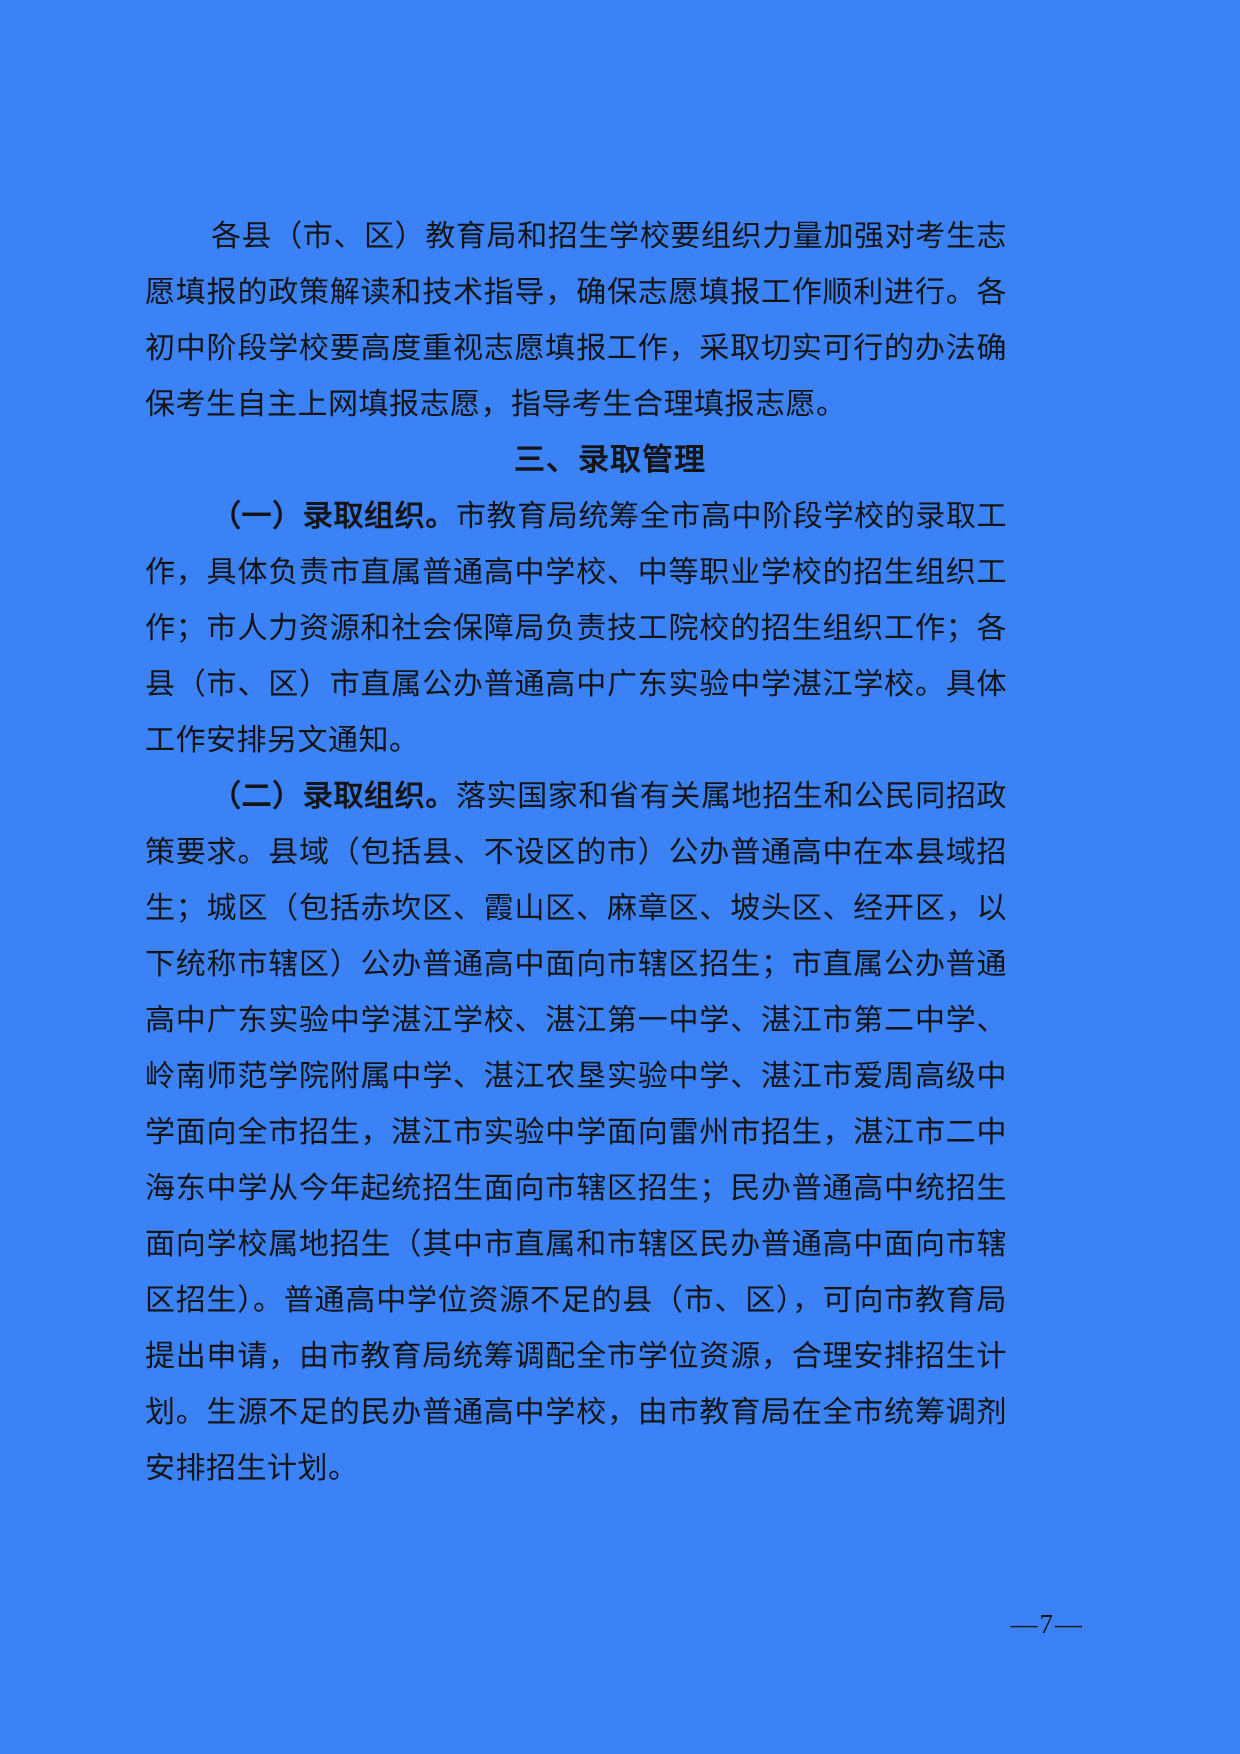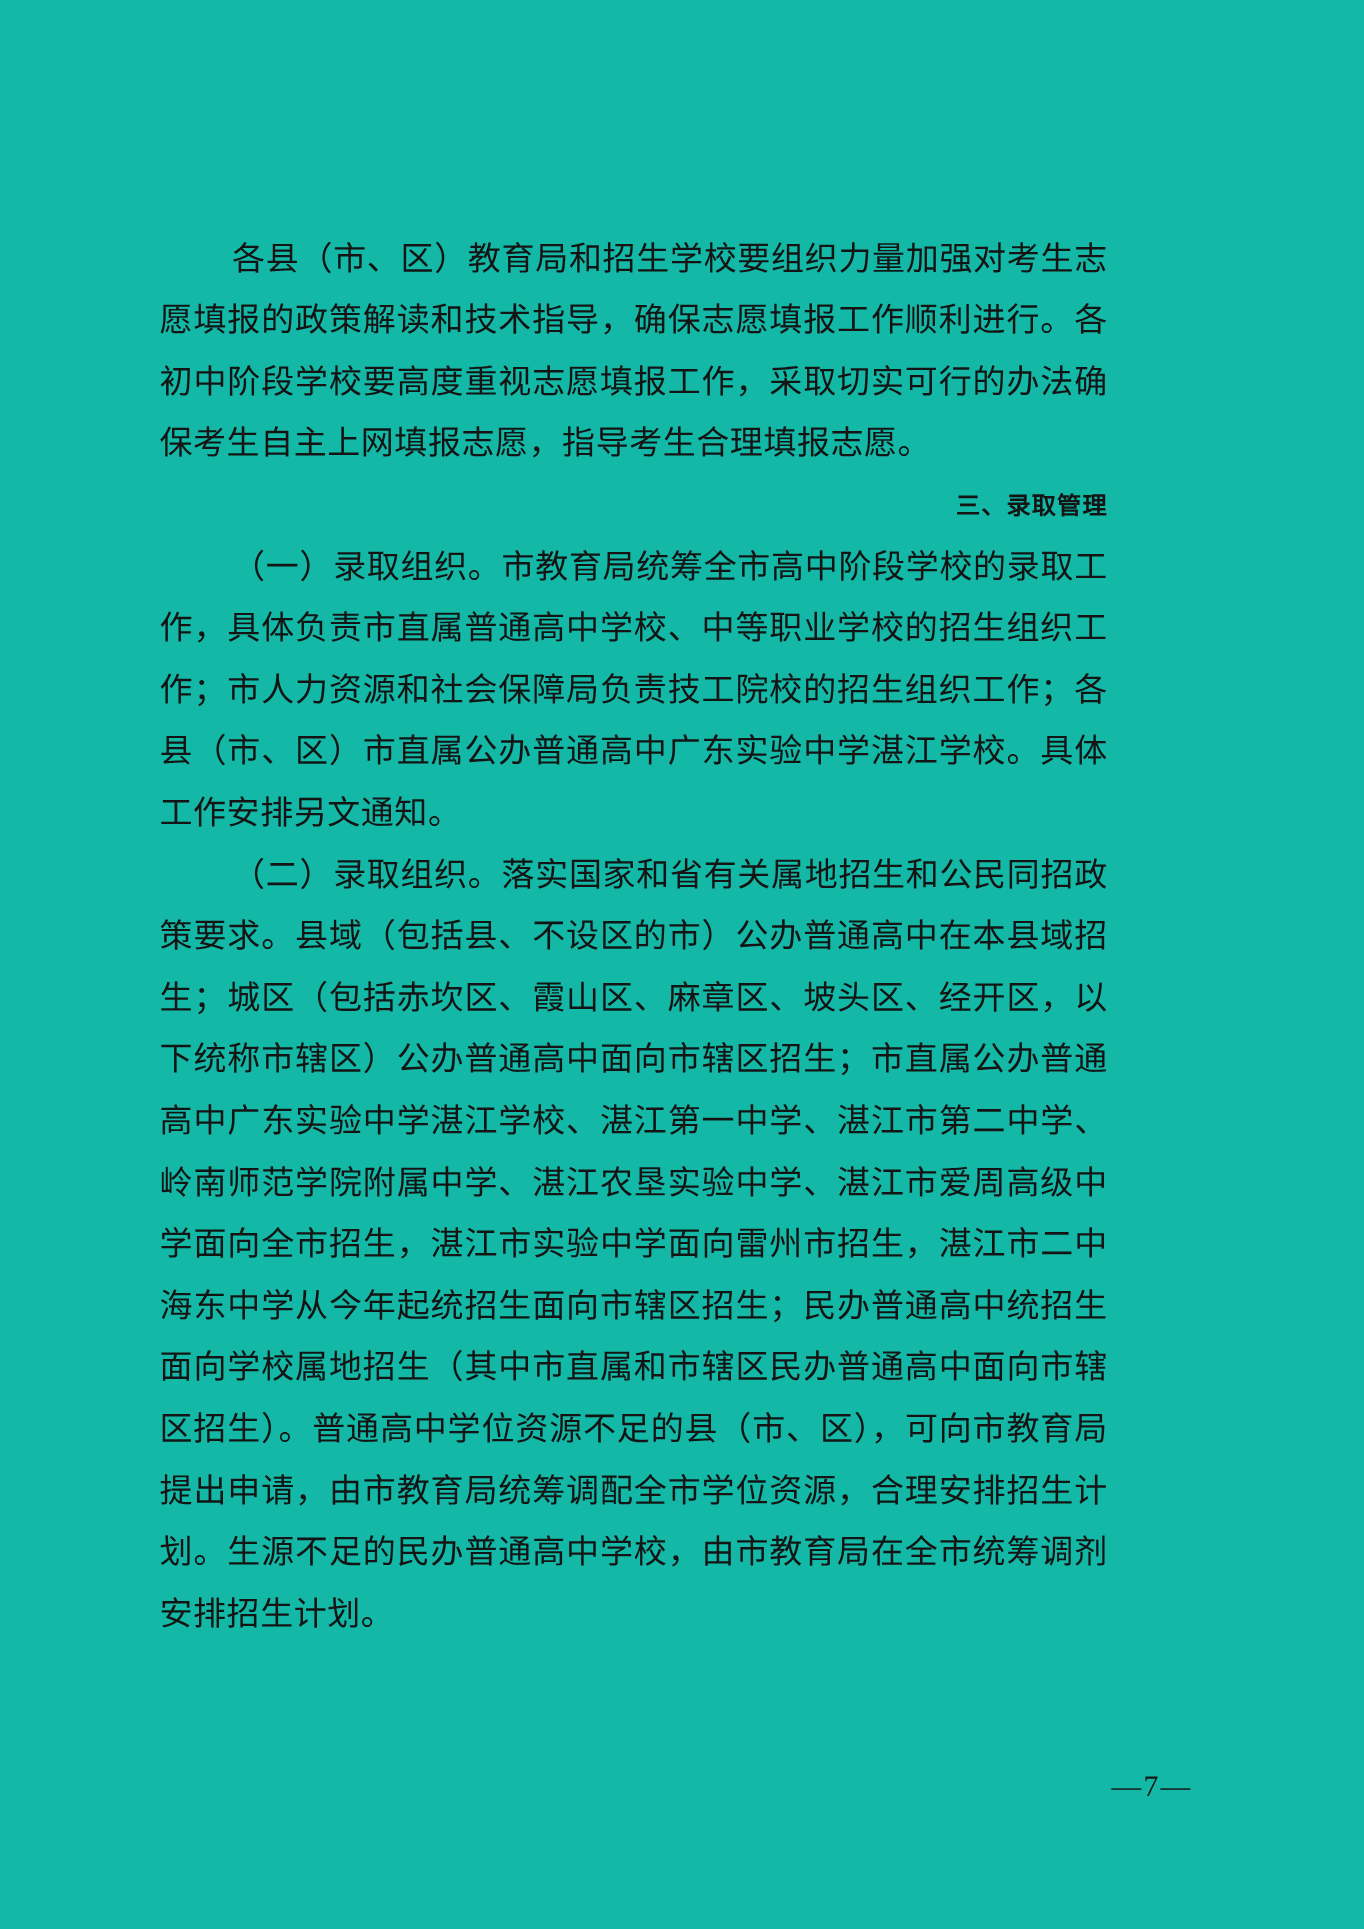--- a/index.html
+++ b/index.html
@@ -4,21 +4,21 @@
 <style>
   html, body {
     margin: 0;
     padding: 0;
     background: #ffffff;
   }
   .page {
     position: relative;
     width: 1240px;
     height: 1754px;
-    background: #14b8a6;
+    background: #3b82f6;
     overflow: hidden;
     color: #141414;
     font-family: "Liberation Serif", "DejaVu Serif", serif;
   }
   .text-block {
     position: absolute;
     left: 145px;
     top: 208px;
     width: 862px;
     font-size: 30px;
@@ -29,28 +29,28 @@
   }
   .text-block p {
     margin: 0;
     text-indent: 2.2em;
   }
   .section-heading {
     margin: 0;
     text-indent: 2.2em;
     font-family: "Liberation Sans", "DejaVu Sans", sans-serif;
     font-weight: 700;
-    font-size: 22px;
+    font-size: 31px;
     line-height: 56px;
     letter-spacing: 1px;
-    text-align: right;
+    text-align: center;
   }
   .item-lead {
     
-    font-weight: 400;
+    font-weight: 700;
   }
   .page-number {
     position: absolute;
     top: 1608px;
     right: 156px;
     font-size: 27px;
     line-height: 32px;
     letter-spacing: 2px;
     color: #141414;
     font-family: "Liberation Serif", "DejaVu Serif", serif;

